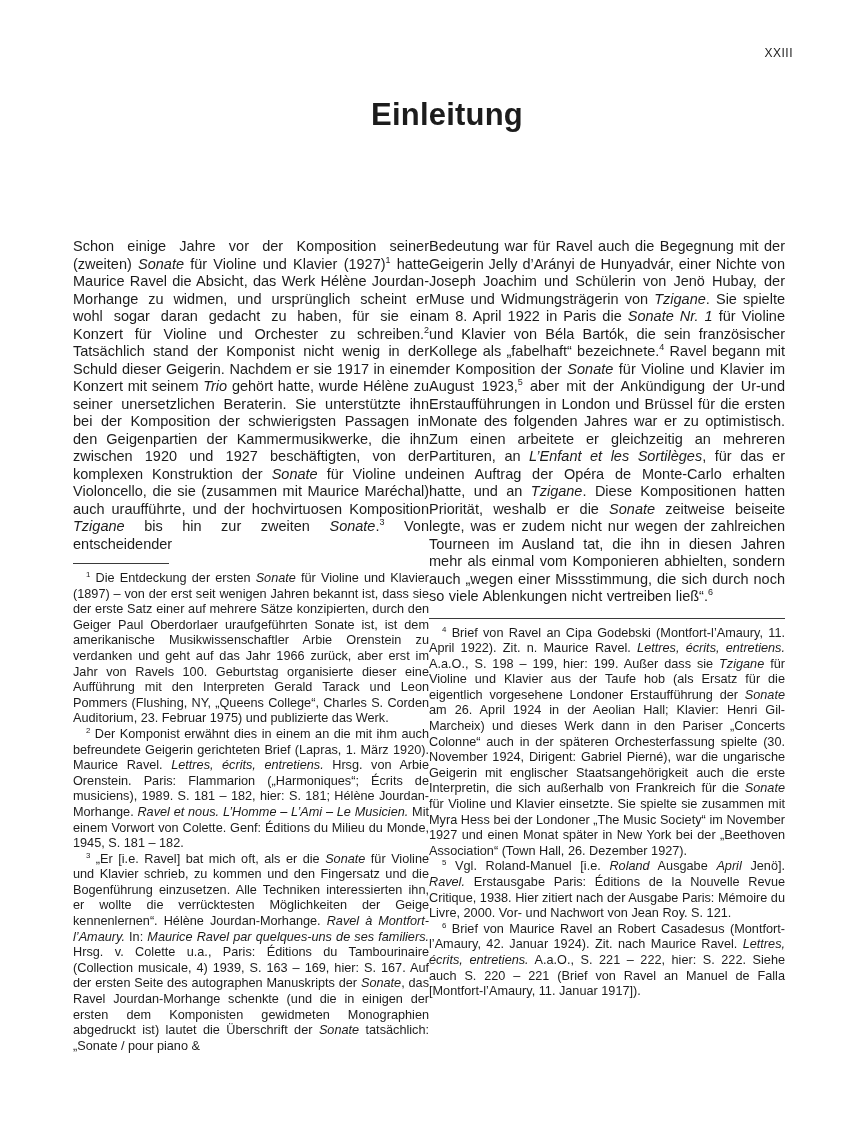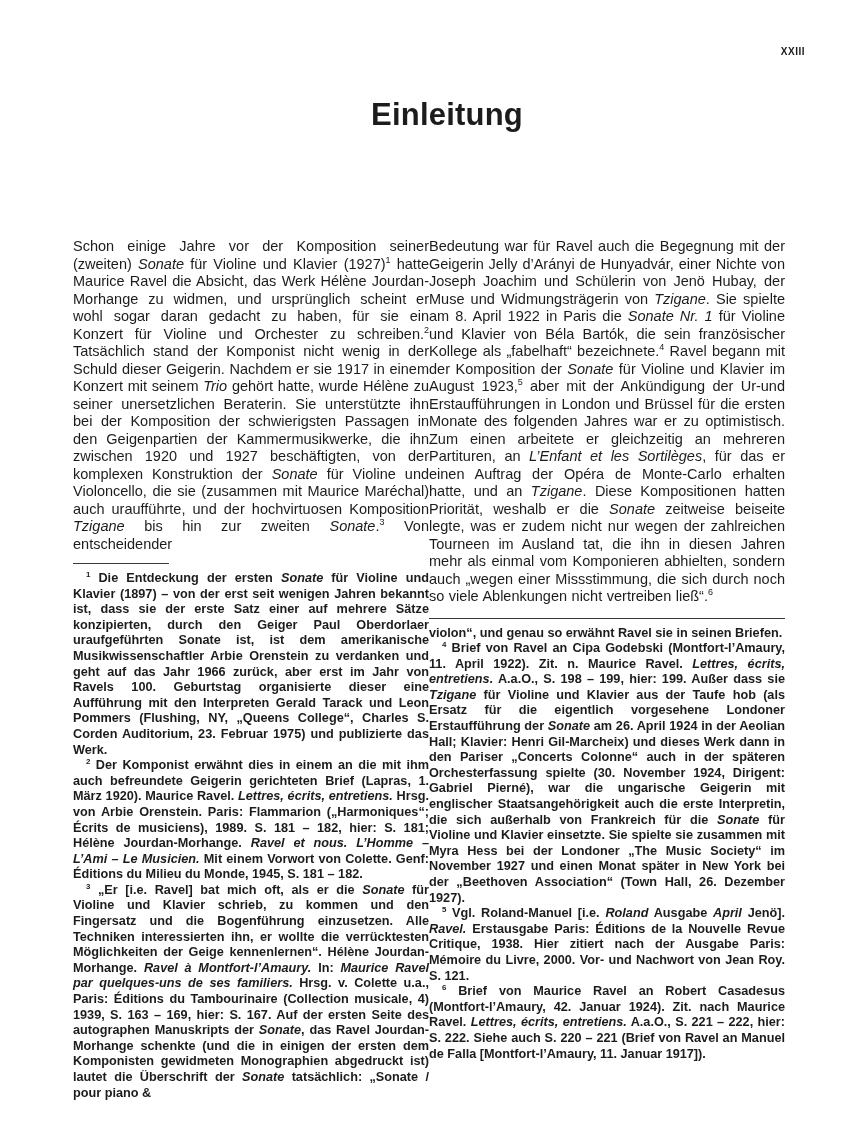--- a/index.html
+++ b/index.html
@@ -6,23 +6,23 @@
   body {
     width: 864px; height: 1145px;
     background: #ffffff;
     font-family: "Liberation Sans", sans-serif;
     color: #1c1c1c;
     position: relative;
     overflow: hidden;
   }
   .page-number {
     position: absolute;
-    top: 46px; right: 59px;
-    font-size: 10px;
-    font-weight: 700;
+    top: 46px; right: 71px;
+    font-size: 12px;
+    font-weight: 400;
     letter-spacing: 0.5px;
   }
   .title {
     position: absolute;
     top: 82px; left: 0;
     width: 100%;
     margin: 15px;
     text-align: center;
     font-size: 31px;
     font-weight: 700;
@@ -51,21 +51,21 @@
   .fn-rule-full {
     width: 100%; height: 0;
     border-top: 1.4px solid #3a3a3a;
     margin: 12px 0 7px 0;
   }
   .footnotes {
     font-size: 12.7px;
     line-height: 15.6px;
     text-align: justify;
   }
-  .footnotes p { margin: 0; text-indent: 13px; font-weight: bold; }
+  .footnotes p { margin: 0; text-indent: 13px; }
   .footnotes p.fn-cont { text-indent: 0; }
   sup {
     font-size: 0.62em;
     vertical-align: super;
     line-height: 0;
   }
   .it { font-style: italic; }
 </style>
 </head>
 <body>
@@ -85,21 +85,20 @@
         <p><sup>1</sup><span> Die Entdeckung der ersten </span><span class="it">Sonate</span><span> für Violine und Klavier (1897) – von der erst seit wenigen Jahren bekannt ist, dass sie der erste Satz einer auf mehrere Sätze konzipierten, durch den Geiger Paul Oberdorlaer uraufgeführten Sonate ist, ist dem amerikanische Musikwissenschaftler Arbie Orenstein zu verdanken und geht auf das Jahr 1966 zurück, aber erst im Jahr von Ravels 100. Geburtstag organisierte dieser eine Aufführung mit den Interpreten Gerald Tarack und Leon Pommers (Flushing, NY, „Queens College“, Charles S. Corden Auditorium, 23. Februar 1975) und publizierte das Werk.</span></p>
         <p><sup>2</sup><span> Der Komponist erwähnt dies in einem an die mit ihm auch befreundete Geigerin gerichteten Brief (Lapras, 1. März 1920). Maurice Ravel. </span><span class="it">Lettres, écrits, entretiens.</span><span> Hrsg. von Arbie Orenstein. Paris: Flammarion („Harmoniques“; Écrits de musiciens), 1989. S. 181 – 182, hier: S. 181; Hélène Jourdan-Morhange. </span><span class="it">Ravel et nous. L’Homme – L’Ami – Le Musicien.</span><span> Mit einem Vorwort von Colette. Genf: Éditions du Milieu du Monde, 1945, S. 181 – 182.</span></p>
         <p><sup>3</sup><span> „Er [i.e. Ravel] bat mich oft, als er die </span><span class="it">Sonate</span><span> für Violine und Klavier schrieb, zu kommen und den Fingersatz und die Bogenführung einzusetzen. Alle Techniken interessierten ihn, er wollte die verrücktesten Möglichkeiten der Geige kennenlernen“. Hélène Jourdan-Morhange. </span><span class="it">Ravel à Montfort-l’Amaury.</span><span> In: </span><span class="it">Maurice Ravel par quelques-uns de ses familiers.</span><span> Hrsg. v. Colette u.a., Paris: Éditions du Tambourinaire (Collection musicale, 4) 1939, S. 163 – 169, hier: S. 167. Auf der ersten Seite des autographen Manuskripts der </span><span class="it">Sonate</span><span>, das Ravel Jourdan-Morhange schenkte (und die in einigen der ersten dem Komponisten gewidmeten Monographien abgedruckt ist) lautet die Überschrift der </span><span class="it">Sonate</span><span> tatsächlich: „Sonate / pour piano &amp;</span></p>
       </div>
     </div>
 
     <div class="col">
       <p class="body-text"><span>Bedeutung war für Ravel auch die Begegnung mit der Geigerin Jelly d’Arányi de Hunyadvár, einer Nichte von Joseph Joachim und Schülerin von Jenö Hubay, der Muse und Widmungsträgerin von </span><span class="it">Tzigane</span><span>. Sie spielte am 8. April 1922 in Paris die </span><span class="it">Sonate Nr. 1</span><span> für Violine und Klavier von Béla Bartók, die sein französischer Kollege als „fabelhaft“ bezeichnete.</span><sup>4</sup><span> Ravel begann mit der Komposition der </span><span class="it">Sonate</span><span> für Violine und Klavier im August 1923,</span><sup>5</sup><span> aber mit der Ankündigung der Ur-und Erstaufführungen in London und Brüssel für die ersten Monate des folgenden Jahres war er zu optimistisch. Zum einen arbeitete er gleichzeitig an mehreren Partituren, an </span><span class="it">L’Enfant et les Sortilèges</span><span>, für das er einen Auftrag der Opéra de Monte-Carlo erhalten hatte, und an </span><span class="it">Tzigane</span><span>. Diese Kompositionen hatten Priorität, weshalb er die </span><span class="it">Sonate</span><span> zeitweise beiseite legte, was er zudem nicht nur wegen der zahlreichen Tourneen im Ausland tat, die ihn in diesen Jahren mehr als einmal vom Komponieren abhielten, sondern auch „wegen einer Missstimmung, die sich durch noch so viele Ablenkungen nicht vertreiben ließ“.</span><sup>6</sup></p>
       <div class="fn-rule-full"></div>
       <div class="footnotes">
-        <p class="fn-cont"><span>violon“, und genau so erwähnt Ravel sie in seinen Briefen.</span></p>
         <p><sup>4</sup><span> Brief von Ravel an Cipa Godebski (Montfort-l’Amaury, 11. April 1922). Zit. n. Maurice Ravel. </span><span class="it">Lettres, écrits, entretiens.</span><span> A.a.O., S. 198 – 199, hier: 199. Außer dass sie </span><span class="it">Tzigane</span><span> für Violine und Klavier aus der Taufe hob (als Ersatz für die eigentlich vorgesehene Londoner Erstaufführung der </span><span class="it">Sonate</span><span> am 26. April 1924 in der Aeolian Hall; Klavier: Henri Gil-Marcheix) und dieses Werk dann in den Pariser „Concerts Colonne“ auch in der späteren Orchesterfassung spielte (30. November 1924, Dirigent: Gabriel Pierné), war die ungarische Geigerin mit englischer Staatsangehörigkeit auch die erste Interpretin, die sich außerhalb von Frankreich für die </span><span class="it">Sonate</span><span> für Violine und Klavier einsetzte. Sie spielte sie zusammen mit Myra Hess bei der Londoner „The Music Society“ im November 1927 und einen Monat später in New York bei der „Beethoven Association“ (Town Hall, 26. Dezember 1927).</span></p>
         <p><sup>5</sup><span> Vgl. Roland-Manuel [i.e. </span><span class="it">Roland</span><span> Ausgabe </span><span class="it">April</span><span> Jenö]. </span><span class="it">Ravel.</span><span> Erstausgabe Paris: Éditions de la Nouvelle Revue Critique, 1938. Hier zitiert nach der Ausgabe Paris: Mémoire du Livre, 2000. Vor- und Nachwort von Jean Roy. S. 121.</span></p>
         <p><sup>6</sup><span> Brief von Maurice Ravel an Robert Casadesus (Montfort-l’Amaury, 42. Januar 1924). Zit. nach Maurice Ravel. </span><span class="it">Lettres, écrits, entretiens.</span><span> A.a.O., S. 221 – 222, hier: S. 222. Siehe auch S. 220 – 221 (Brief von Ravel an Manuel de Falla [Montfort-l’Amaury, 11. Januar 1917]).</span></p>
       </div>
     </div>
 
   </div>
 </div>
 
 </body></html>

